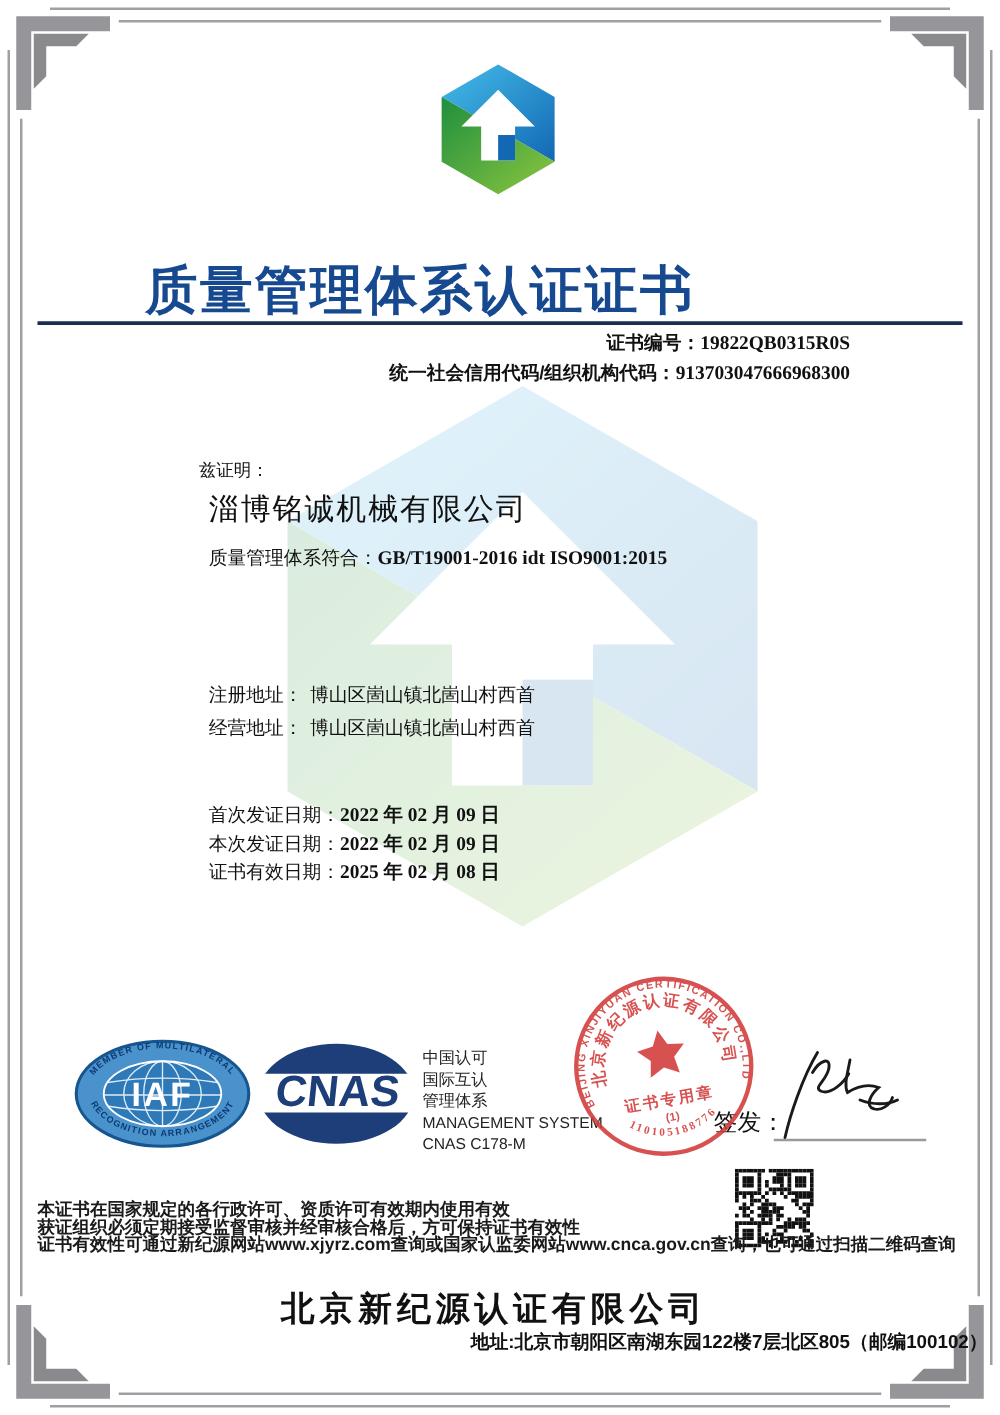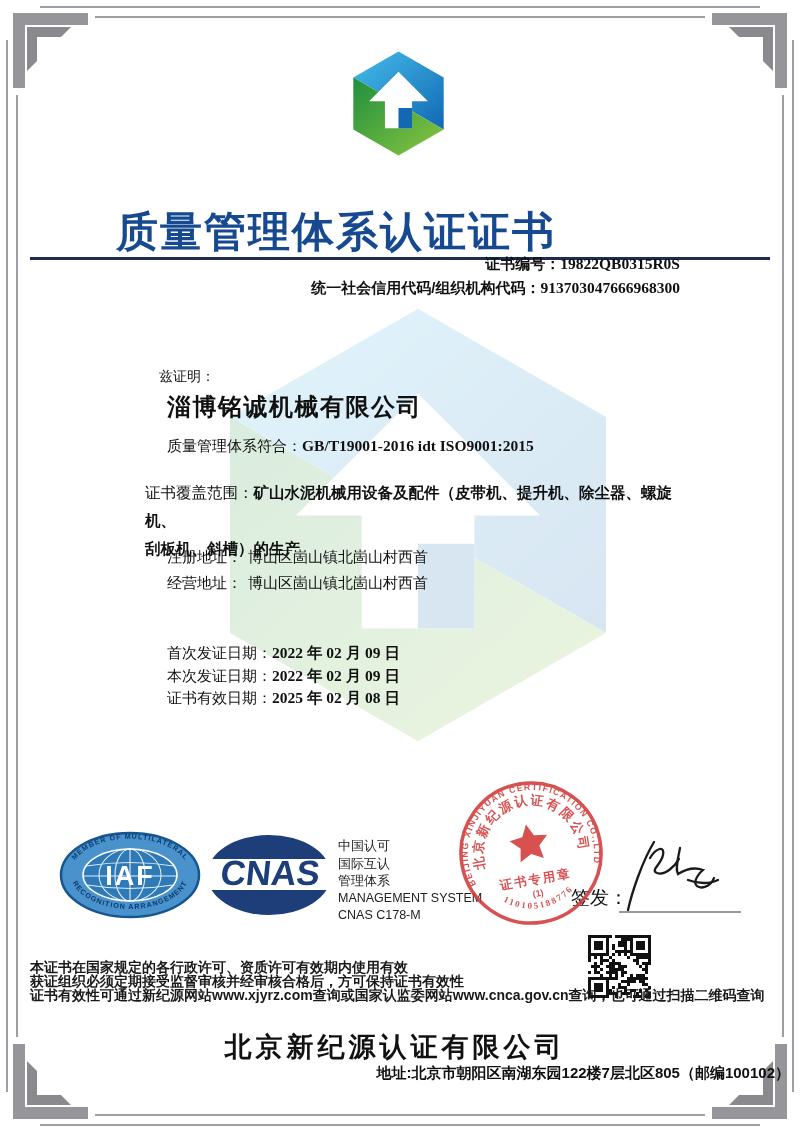--- a/index.html
+++ b/index.html
@@ -8,25 +8,25 @@
   .abs{position:absolute;}
   
   #watermark{left:158px;top:290px;width:520px;height:470px;opacity:.16;z-index:0;}
   #frame{left:0;top:0;z-index:1;pointer-events:none;}
   .content{z-index:2;}
   
   #logo{left:342px;top:46px;width:113px;height:115px;}
   #title{left:0;top:204px;width:672px;text-align:center;font-size:42px;font-weight:700;
          letter-spacing:2px;color:#16498f;}
   #title-rule{left:30px;top:257px;width:740px;height:3px;background:#1b2d52;}
-  #cert-ids{right:120px;top:252px;text-align:right;font-size:15px;font-weight:700;line-height:24px;color:#111;margin-left:27px;}
+  #cert-ids{right:120px;top:263px;text-align:right;font-size:15px;font-weight:700;line-height:24px;color:#111;margin-left:27px;}
   .serifval{font-family:"Liberation Serif",serif;font-weight:700;font-size:15.5px;}
   
   #declare{left:159px;top:368px;font-size:14px;}
-  #company{left:167px;top:391px;font-size:24px;font-weight:700;letter-spacing:1.5px;}
+  #company{left:167px;top:391px;font-size:24px;font-weight:400;letter-spacing:1.5px;}
   #standard{left:167px;top:437px;font-size:15px;}
   #scope{left:145px;top:479px;font-size:15.5px;width:540px;line-height:28px;}
   #scope .scope-body{font-weight:700;}
   #addr{left:167px;top:544px;font-size:15px;line-height:26px;}
   #dates{left:167px;top:626px;font-size:15px;line-height:22.5px;margin-top:16px;}
   .gap{display:inline-block;width:6px;}
   
   #iaf{left:56px;top:831px;width:148px;height:88px;}
   #cnas{left:205px;top:833px;width:128px;height:84px;}
   #cnas-text{left:338px;top:837px;font-size:13px;line-height:17.5px;color:#222;}
@@ -111,26 +111,20 @@
     </div>
   </div>
 
   <div id="declare" class="abs content">兹证明：</div>
   <div id="company" class="abs content">淄博铭诚机械有限公司</div>
 
   <div id="standard" class="abs content">
     <span>质量管理体系符合：</span><span class="serifval">GB/T19001-2016 idt ISO9001:2015</span>
   </div>
 
-  <div id="scope" class="abs content">
-    <div>
-      <span>证书覆盖范围：</span><span class="scope-body">矿山水泥机械用设备及配件（皮带机、提升机、除尘器、螺旋机、</span>
-    </div>
-    <div class="scope-body">刮板机、斜槽）的生产</div>
-  </div>
 
   <div id="addr" class="abs content">
     <div>
       <span>注册地址：</span><span class="gap"></span><span>博山区崮山镇北崮山村西首</span>
     </div>
     <div>
       <span>经营地址：</span><span class="gap"></span><span>博山区崮山镇北崮山村西首</span>
     </div>
   </div>
 

